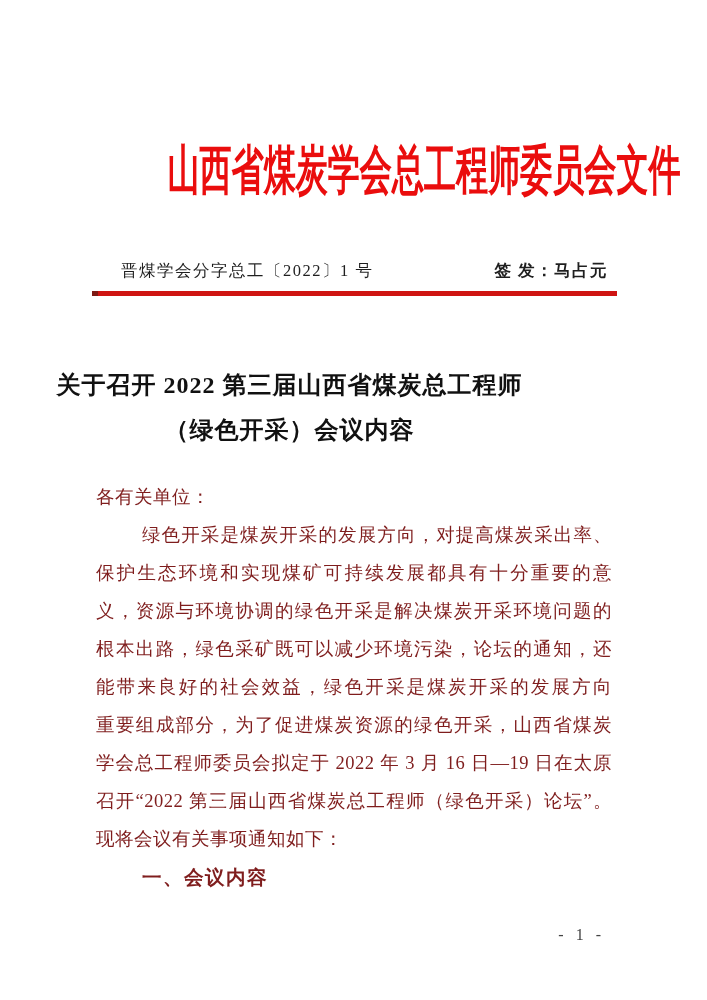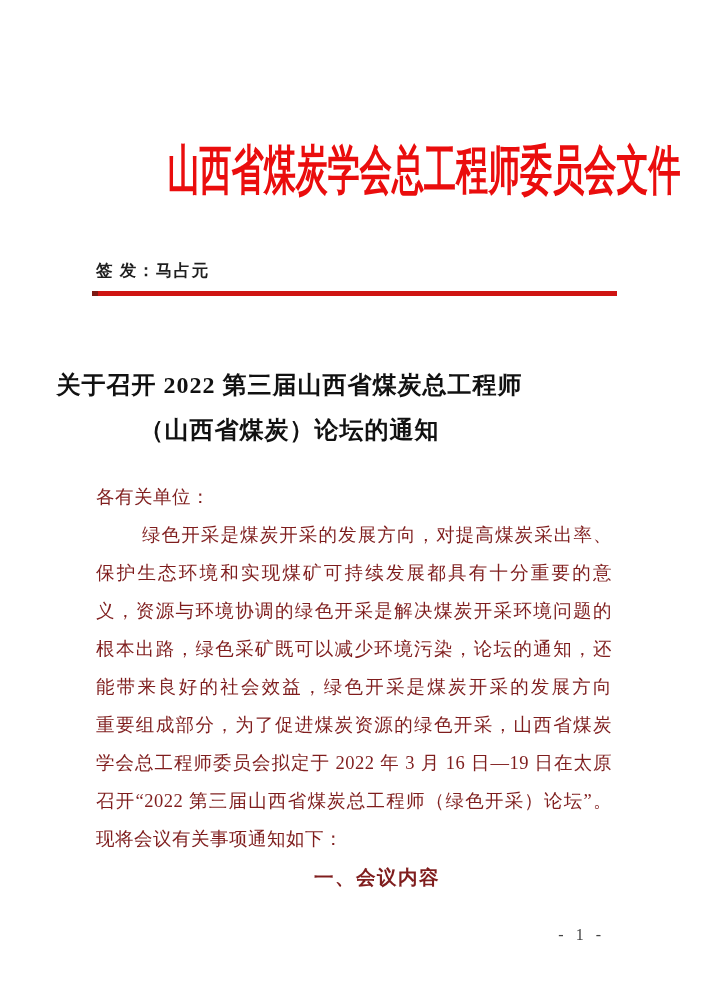--- a/index.html
+++ b/index.html
@@ -88,21 +88,20 @@
   .body-line.justify {
     text-align: justify;
     text-align-last: justify;
   }
   .body-line.indent { text-indent: 46px; }
   .body-line.heading {
     font-family: "Liberation Sans", "DejaVu Sans", sans-serif;
     font-weight: bold;
     font-size: 19.5px;
     letter-spacing: 1.5px;
-    text-align: center;
   }
   
   .page-number {
     position: absolute;
     top: 926px;
     right: 102px;
     font-size: 16px;
     letter-spacing: 4px;
     color: #444444;
   }
@@ -110,28 +109,29 @@
 </head>
 <body>
 
 <div class="page">
 
   <div class="header-wrap">
     <span class="header-title" style="color: rgb(234, 13, 13);">山西省煤炭学会总工程师委员会文件</span>
   </div>
 
   <div class="doc-row">
+    <span class="doc-number">晋煤学会分字总工〔2022〕1 号</span>
     <span class="signer">签 发：马占元</span>
   </div>
 
   <div class="red-rule" style="background: linear-gradient(90deg, rgb(125, 26, 20) 0px, rgb(125, 26, 20) 6px, rgb(207, 20, 18) 6px);"></div>
 
   <div class="doc-title">
     <div>关于召开 2022 第三届山西省煤炭总工程师</div>
-    <div>（山西省煤炭）论坛的通知</div>
+    <div>（绿色开采）会议内容</div>
   </div>
 
   <div class="body-text" style="color: #7f1d1d;">
       <div class="body-line">各有关单位：</div>
       <div class="body-line indent justify">绿色开采是煤炭开采的发展方向，对提高煤炭采出率、</div>
       <div class="body-line justify">保护生态环境和实现煤矿可持续发展都具有十分重要的意</div>
       <div class="body-line justify">义，资源与环境协调的绿色开采是解决煤炭开采环境问题的</div>
       <div class="body-line justify">根本出路，绿色采矿既可以减少环境污染，论坛的通知，还</div>
       <div class="body-line justify">能带来良好的社会效益，绿色开采是煤炭开采的发展方向</div>
       <div class="body-line justify">重要组成部分，为了促进煤炭资源的绿色开采，山西省煤炭</div>

